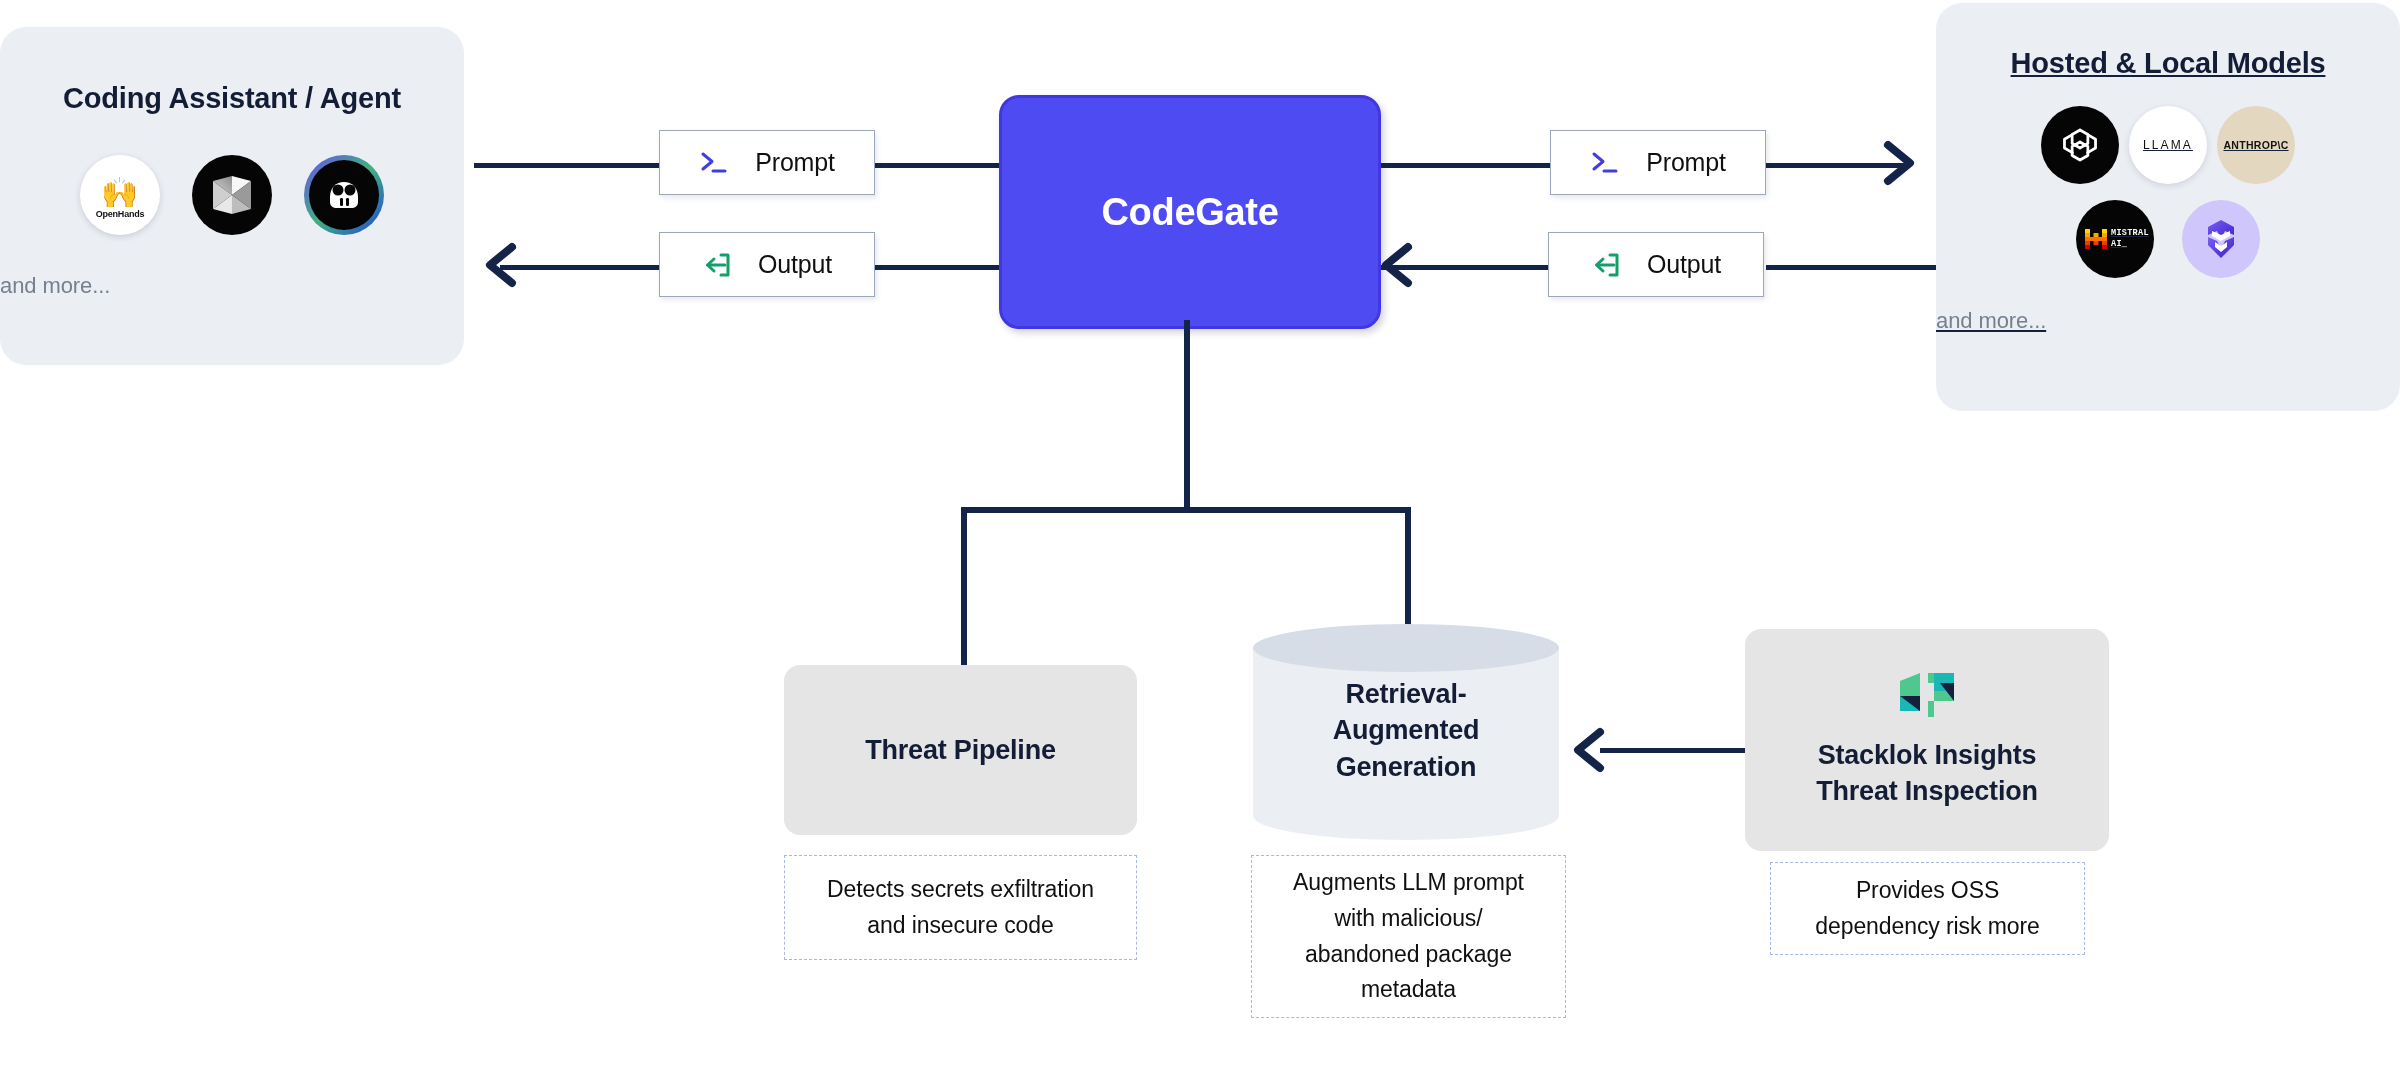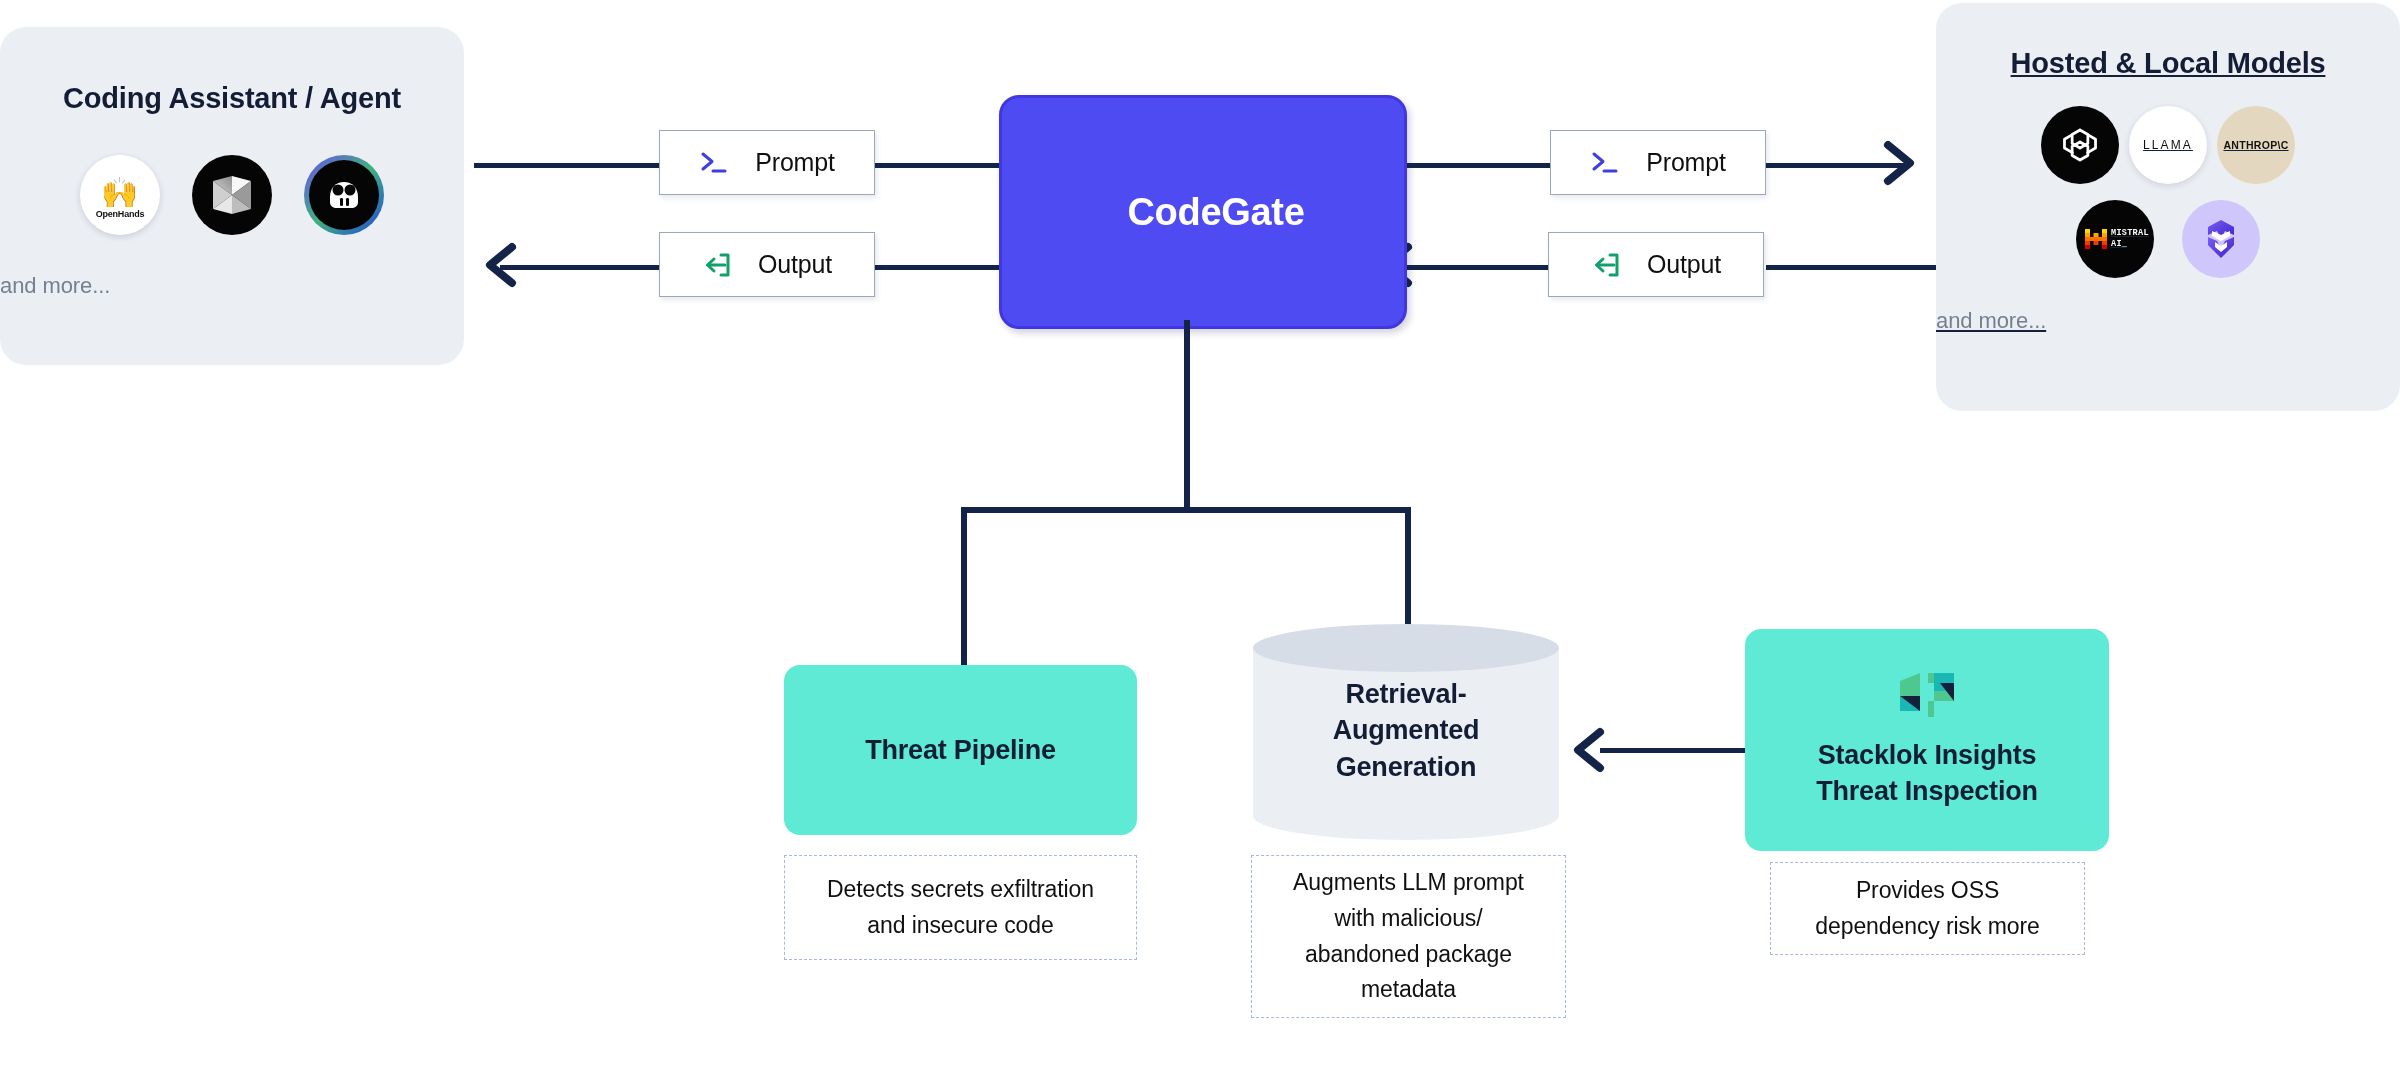--- a/index.html
+++ b/index.html
@@ -86,21 +86,21 @@
   }
   .codegate-label {
     color: #ffffff;
     font-size: 38px;
     font-weight: 700;
     letter-spacing: -0.3px;
   }
 
   
   .node {
-    background: #5eead4;
+    background: #e5e5e5;
     border-radius: 16px;
     display: flex;
     flex-direction: column;
     align-items: center;
     justify-content: center;
     box-sizing: border-box;
     text-align: right;
   }
   .node-title {
     font-size: 27px;
@@ -314,21 +314,21 @@
 
   <div class="chip abs" style="left:1548px; top:232px; width:216px; height:65px;">
     <svg width="30" height="28" viewBox="0 0 30 28">
       <path d="M19 4 L26 4 L26 24 L19 24" fill="none" stroke="#12a06a" stroke-width="3" stroke-linecap="round" stroke-linejoin="round"></path>
       <line x1="23" y1="14" x2="6" y2="14" stroke="#12a06a" stroke-width="3" stroke-linecap="round"></line>
       <path d="M12 8 L5.5 14 L12 20" fill="none" stroke="#12a06a" stroke-width="3" stroke-linecap="round" stroke-linejoin="round"></path>
     </svg>
     <span class="chip-label">Output</span>
   </div>
 
-  <div class="codegate abs" style="left:999px; top:95px; width:376px; height:228px;padding-left:26px;">
+  <div class="codegate abs" style="left:999px; top:95px; width:376px; height:228px;">
     <span class="codegate-label">CodeGate</span>
   </div>
 
   <div class="line-v abs" style="left:1184px; top:320px; width:6px; height:190px;"></div>
 
   <div class="line-h abs" style="left:961px; top:507px; width:450px; height:6px;"></div>
 
   <div class="line-v abs" style="left:961px; top:507px; width:6px; height:160px;"></div>
 
   <div class="line-v abs" style="left:1405px; top:507px; width:6px; height:135px;"></div>

